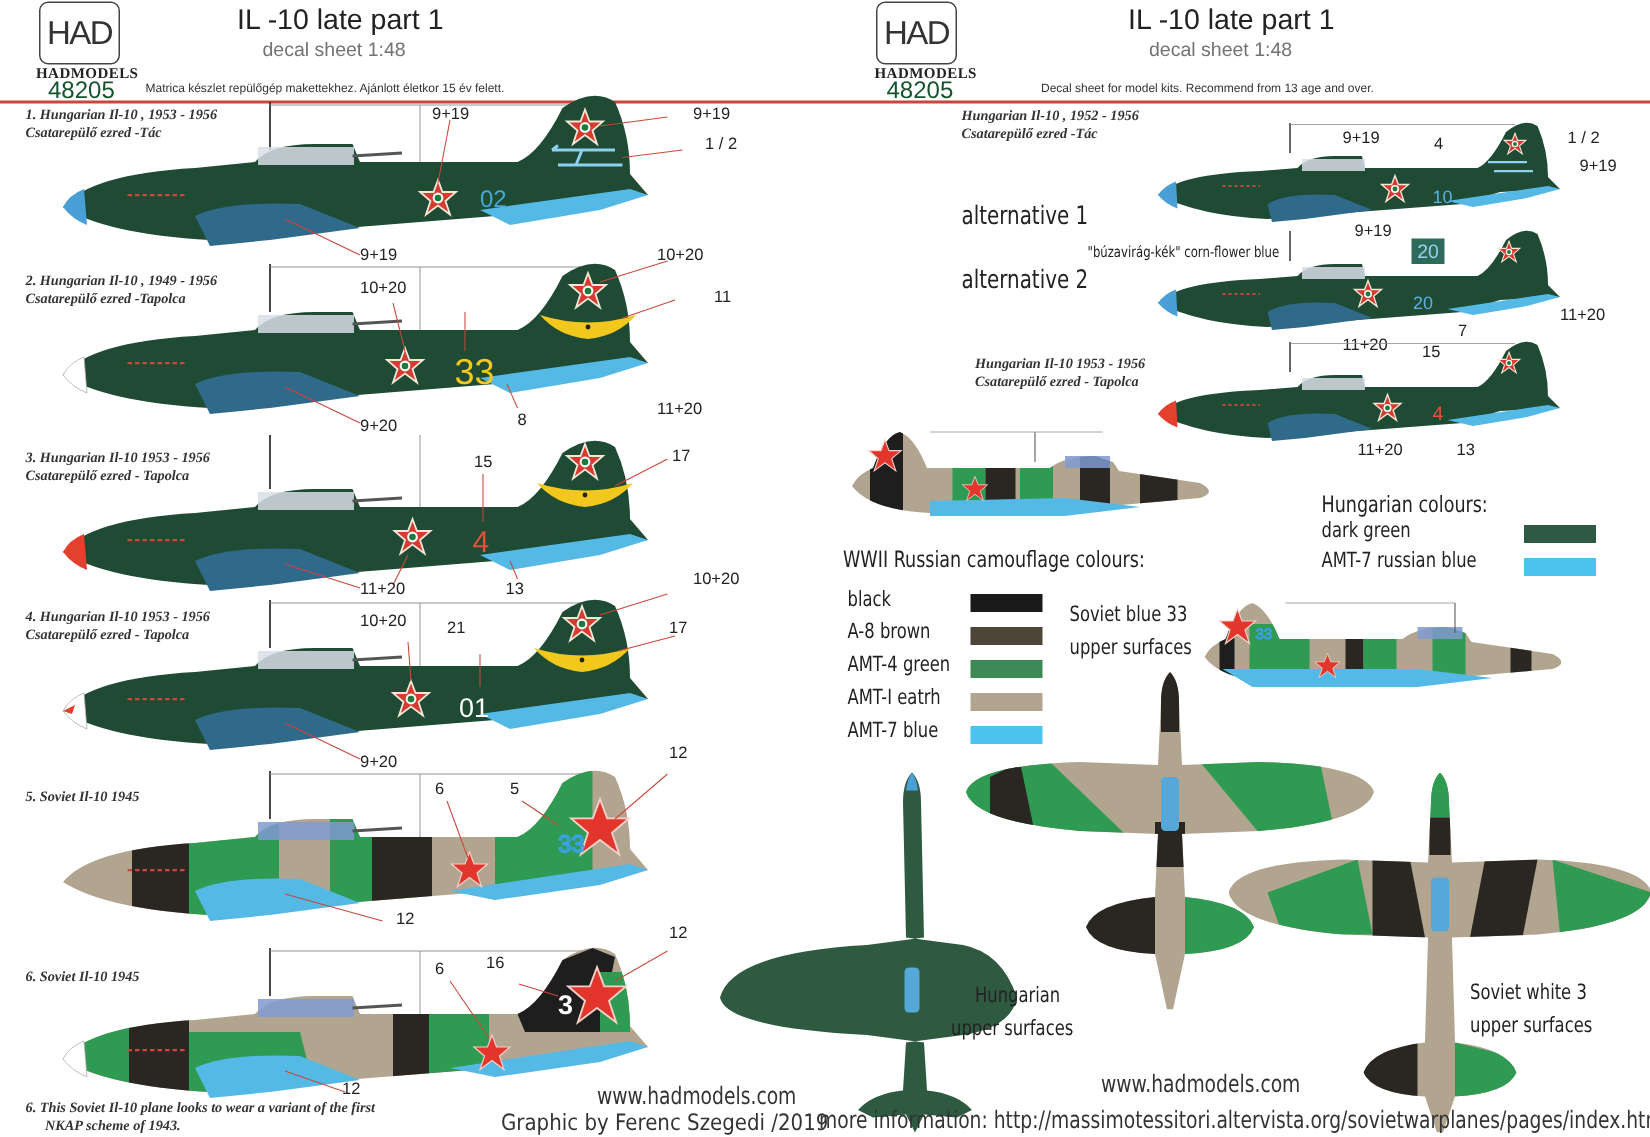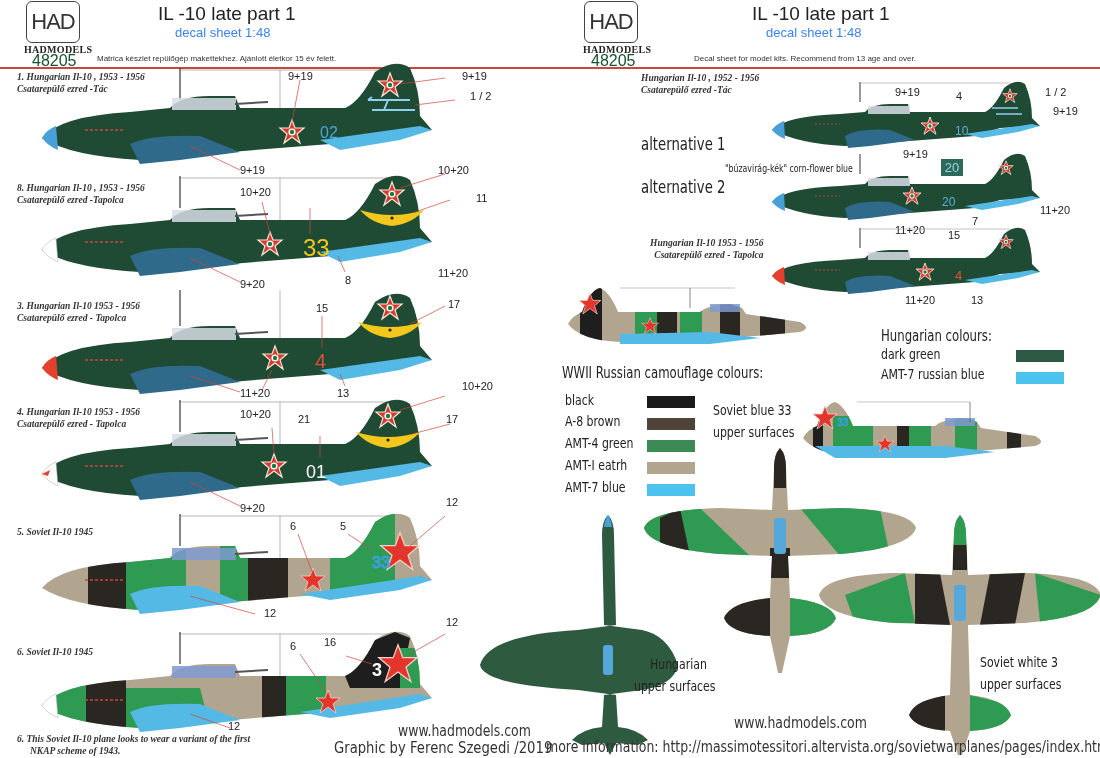--- a/index.html
+++ b/index.html
@@ -2,21 +2,21 @@
 <html><head>
 <meta charset="utf-8">
 <style>
   html,body{margin:0;padding:0;background:#fff;}
   body{width:1100px;height:758px;position:relative;overflow:hidden;font-family:"Liberation Sans",sans-serif;color:#222;}
   .abs{position:absolute;}
   .logo{position:absolute;width:52px;height:40px;border:1.5px solid #444;border-radius:6px;background:#fff;display:flex;align-items:center;justify-content:center;font-family:"Liberation Sans",sans-serif;font-size:22px;color:#333;letter-spacing:-1px;}
   .brand{position:absolute;font-family:Liberation Serif, serif;font-weight:bold;font-size:10px;letter-spacing:0.3px;color:#222;}
   .code{position:absolute;font-size:16px;color:#14532d;}
   .title{position:absolute;font-size:19px;color:#222;}
-  .subtitle{position:absolute;font-size:13px;color:#3b82f6;}
+  .subtitle{position:absolute;font-size:13px;color:#737373;}
   .note{position:absolute;font-size:8px;color:#333;}
   .redline{position:absolute;left:0;top:67px;width:1100px;height:2px;background:#c9473b;}
   .caption{position:absolute;font-family:"Liberation Serif",serif;font-style:italic;font-weight:bold;font-size:9.5px;line-height:12px;color:#333;}
   .callout{position:absolute;font-size:11px;color:#222;}
   .cond{font-family:"DejaVu Sans",sans-serif;transform:scaleX(0.78);transform-origin:left center;white-space:nowrap;}
   .legend-title{position:absolute;font-size:15px;color:#222;}
   .legend-row{position:absolute;font-size:14px;color:#222;}
   .swatch{position:absolute;width:48px;height:12px;}
   svg{position:absolute;overflow:visible;}
 </style>
@@ -79,21 +79,21 @@
   <line x1="400" y1="24" x2="445" y2="18" stroke="#c9473b" stroke-width="0.7"></line>
   <line x1="415" y1="45" x2="455" y2="40" stroke="#c9473b" stroke-width="0.7"></line>
   <line x1="190" y1="86" x2="240" y2="110" stroke="#c9473b" stroke-width="0.7"></line>
 </svg>
 <div class="callout" style="left:288px;top:70px;">9+19</div>
 <div class="callout" style="left:462px;top:70px;">9+19</div>
 <div class="callout" style="left:470px;top:90px;">1 / 2</div>
 <div class="callout" style="left:240px;top:164px;">9+19</div>
 
 <div class="caption" style="left:17px;top:182px;">
-  <div>8. Hungarian Il-10 , 1953 - 1956</div>
+  <div>2. Hungarian Il-10 , 1949 - 1956</div>
   <div>Csatarepülő ezred -Tapolca</div>
 </div>
 <svg style="left:0;top:172px;" width="550" height="120" viewBox="0 0 550 120">
   <line x1="180" y1="4" x2="180" y2="36" stroke="#333" stroke-width="1.2"></line>
   <line x1="180" y1="6" x2="390" y2="6" stroke="#888" stroke-width="0.6"></line>
   <line x1="280" y1="6" x2="280" y2="52" stroke="#888" stroke-width="0.6"></line>
   <path d="M42,78 Q60,56 130,52 L170,48 Q180,36 210,36 L235,36 L240,48 L345,48 Q360,42 375,12 Q395,-2 410,8 Q420,30 420,56 L432,70 L370,74 L330,84 L180,96 L140,100 Q70,96 42,78Z" fill="#1f4a33"></path>
   <path d="M130,84 Q150,74 200,76 L240,92 L180,100 L140,104 Z" fill="#2f6a8a"></path>
   <path d="M320,80 L420,66 L432,70 L400,80 L340,90Z" fill="#55b9e6"></path>
   <path d="M42,78 Q46,70 56,66 L58,90 Q48,86 42,78Z" fill="#ffffff" stroke="#aaa" stroke-width="0.5"></path>
@@ -270,21 +270,21 @@
 <div class="abs cond" style="left:398px;top:721px;font-size:16px;color:#333;">www.hadmodels.com</div>
 <div class="abs cond" style="left:334px;top:739px;font-size:15px;color:#333;transform:scaleX(0.88);">Graphic by Ferenc Szegedi /2019</div>
 
 <div class="caption" style="left:641px;top:72px;">
   <div>Hungarian Il-10 , 1952 - 1956</div>
   <div>Csatarepülő ezred -Tác</div>
 </div>
 <div class="abs cond" style="left:641px;top:134px;font-size:17px;">alternative 1</div>
 <div class="abs cond" style="left:641px;top:177px;font-size:17px;">alternative 2</div>
 <div class="abs cond" style="left:725px;top:163px;font-size:10px;">"búzavirág-kék" corn-flower blue</div>
-<div class="caption" style="left:650px;top:237px;text-align:right;">
+<div class="caption" style="left:650px;top:237px;">
   <div>Hungarian Il-10 1953 - 1956</div>
   <div>Csatarepülő ezred - Tapolca</div>
 </div>
 
 <svg style="left:760px;top:80px;" width="300" height="80" viewBox="0 0 300 80">
   <line x1="100" y1="2" x2="100" y2="22" stroke="#333" stroke-width="1"></line>
   <line x1="100" y1="3" x2="250" y2="3" stroke="#888" stroke-width="0.5"></line>
   <path d="M12,50 Q25,36 80,34 L105,32 Q112,24 130,24 L148,24 L150,32 L225,32 Q234,28 244,8 Q256,-2 265,4 Q272,20 272,38 L280,46 L240,48 L215,56 L110,64 L85,66 Q40,64 12,50Z" fill="#1f4a33"></path>
   <path d="M85,56 Q98,48 130,50 L155,60 L110,66 L88,68 Z" fill="#2f6a8a"></path>
   <path d="M205,54 L272,44 L280,46 L258,52 L222,58Z" fill="#55b9e6"></path>

